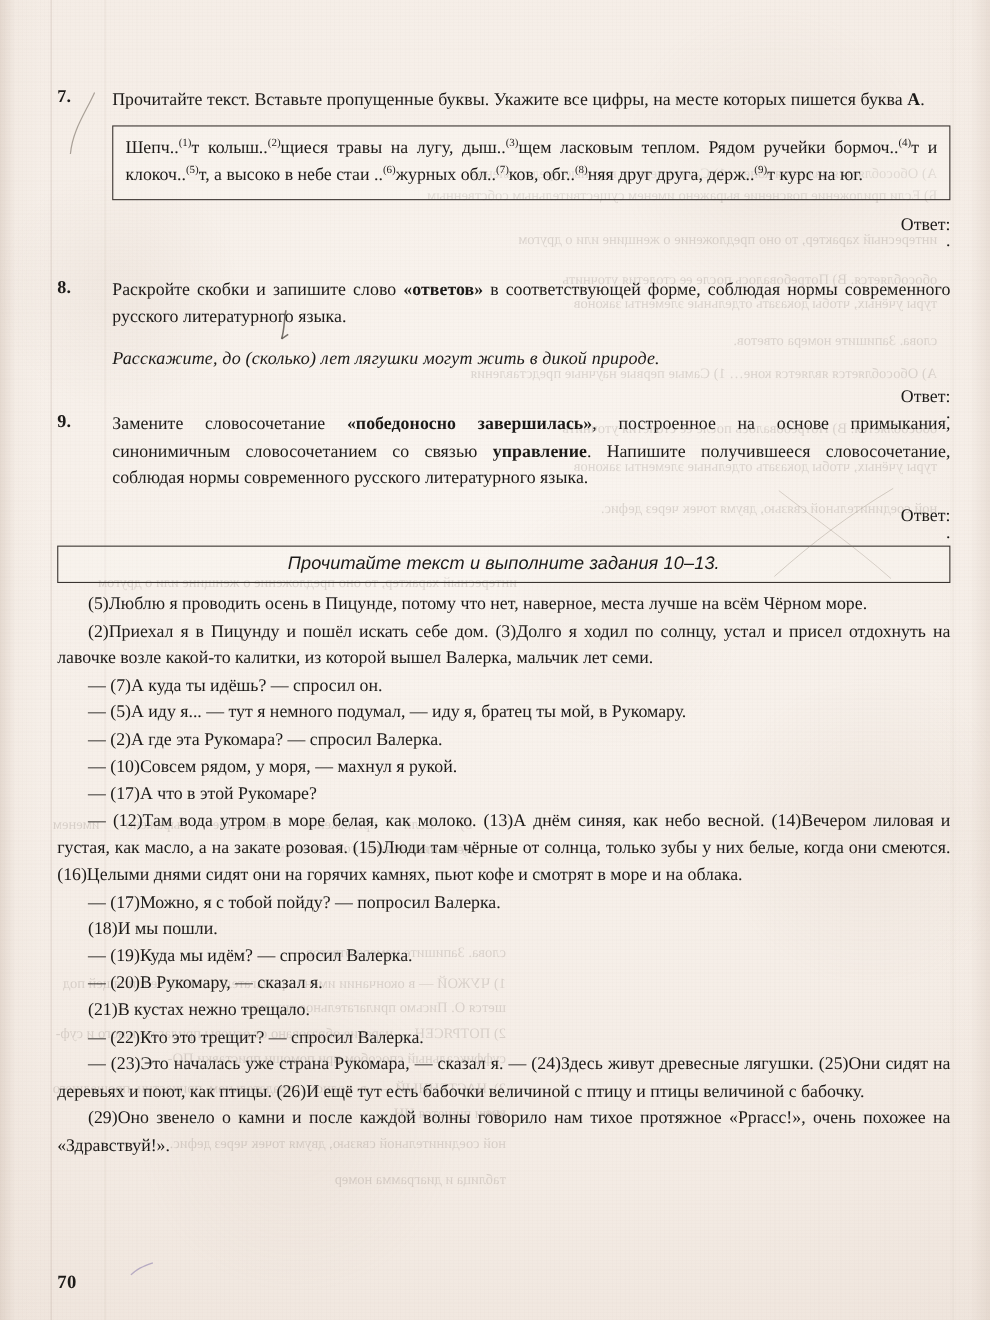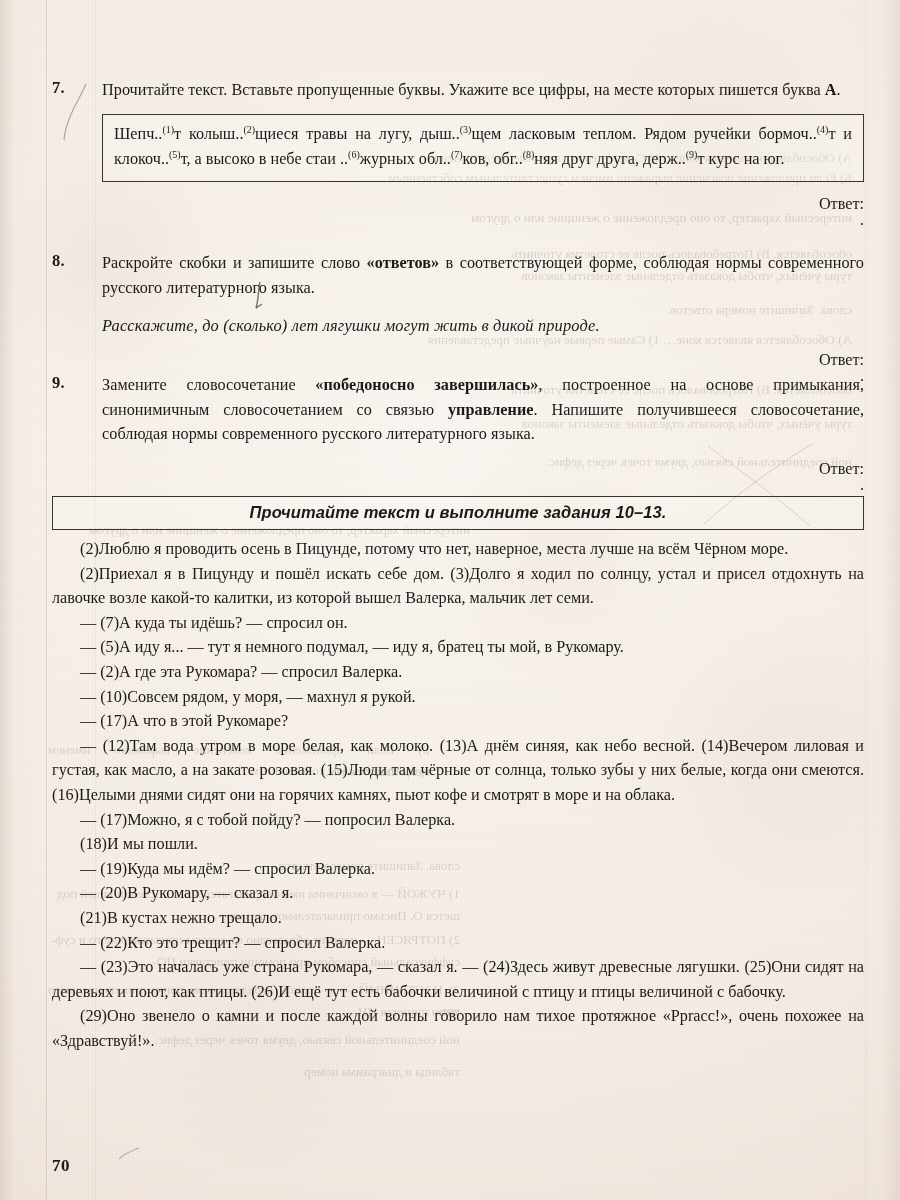--- a/index.html
+++ b/index.html
@@ -160,21 +160,21 @@
     line-height: 24px;
     margin-top: 14px;
     letter-spacing: .15px;
   }
 
   
   .banner {
     border: 1.3px solid #3a3430;
     text-align: center;
     padding: 6px 0 7px 0;
-    font-weight: bold;
+    font-weight: normal;
     font-style: italic;
     font-size: 16.5px;
     font-family: "Liberation Sans", sans-serif;
     letter-spacing: .1px;
     background: rgba(255,253,250,.18);
   }
 
   
   .passage {
     font-size: 16.2px;
@@ -285,21 +285,21 @@
       </div>
     </div>
   </div>
 
   <div class="page-inner" style="top:496px;">
     <div class="banner">Прочитайте текст и выполните задания 10–13.</div>
   </div>
 
   <div class="page-inner" style="top:537px;">
     <div class="passage">
-      <p>(2)Люблю я проводить осень в Пицунде, потому что нет, наверное, места лучше на всём Чёрном море.</p>
+      <p>(5)Люблю я проводить осень в Пицунде, потому что нет, наверное, места лучше на всём Чёрном море.</p>
       <p>(2)Приехал я в Пицунду и пошёл искать себе дом. (3)Долго я ходил по солнцу, устал и присел отдохнуть на лавочке возле какой-то калитки, из которой вышел Валерка, мальчик лет семи.</p>
       <p class="dash">— (7)А куда ты идёшь? — спросил он.</p>
       <p class="dash">— (5)А иду я... — тут я немного подумал, — иду я, братец ты мой, в Рукомару.</p>
       <p class="dash">— (2)А где эта Рукомара? — спросил Валерка.</p>
       <p class="dash">— (10)Совсем рядом, у моря, — махнул я рукой.</p>
       <p class="dash">— (17)А что в этой Рукомаре?</p>
       <p class="dash">— (12)Там вода утром в море белая, как молоко. (13)А днём синяя, как небо весной. (14)Вечером лиловая и густая, как масло, а на закате розовая. (15)Люди там чёрные от солнца, только зубы у них белые, когда они смеются. (16)Целыми днями сидят они на горячих камнях, пьют кофе и смотрят в море и на облака.</p>
       <p class="dash">— (17)Можно, я с тобой пойду? — попросил Валерка.</p>
       <p>(18)И мы пошли.</p>
       <p class="dash">— (19)Куда мы идём? — спросил Валерка.</p>

